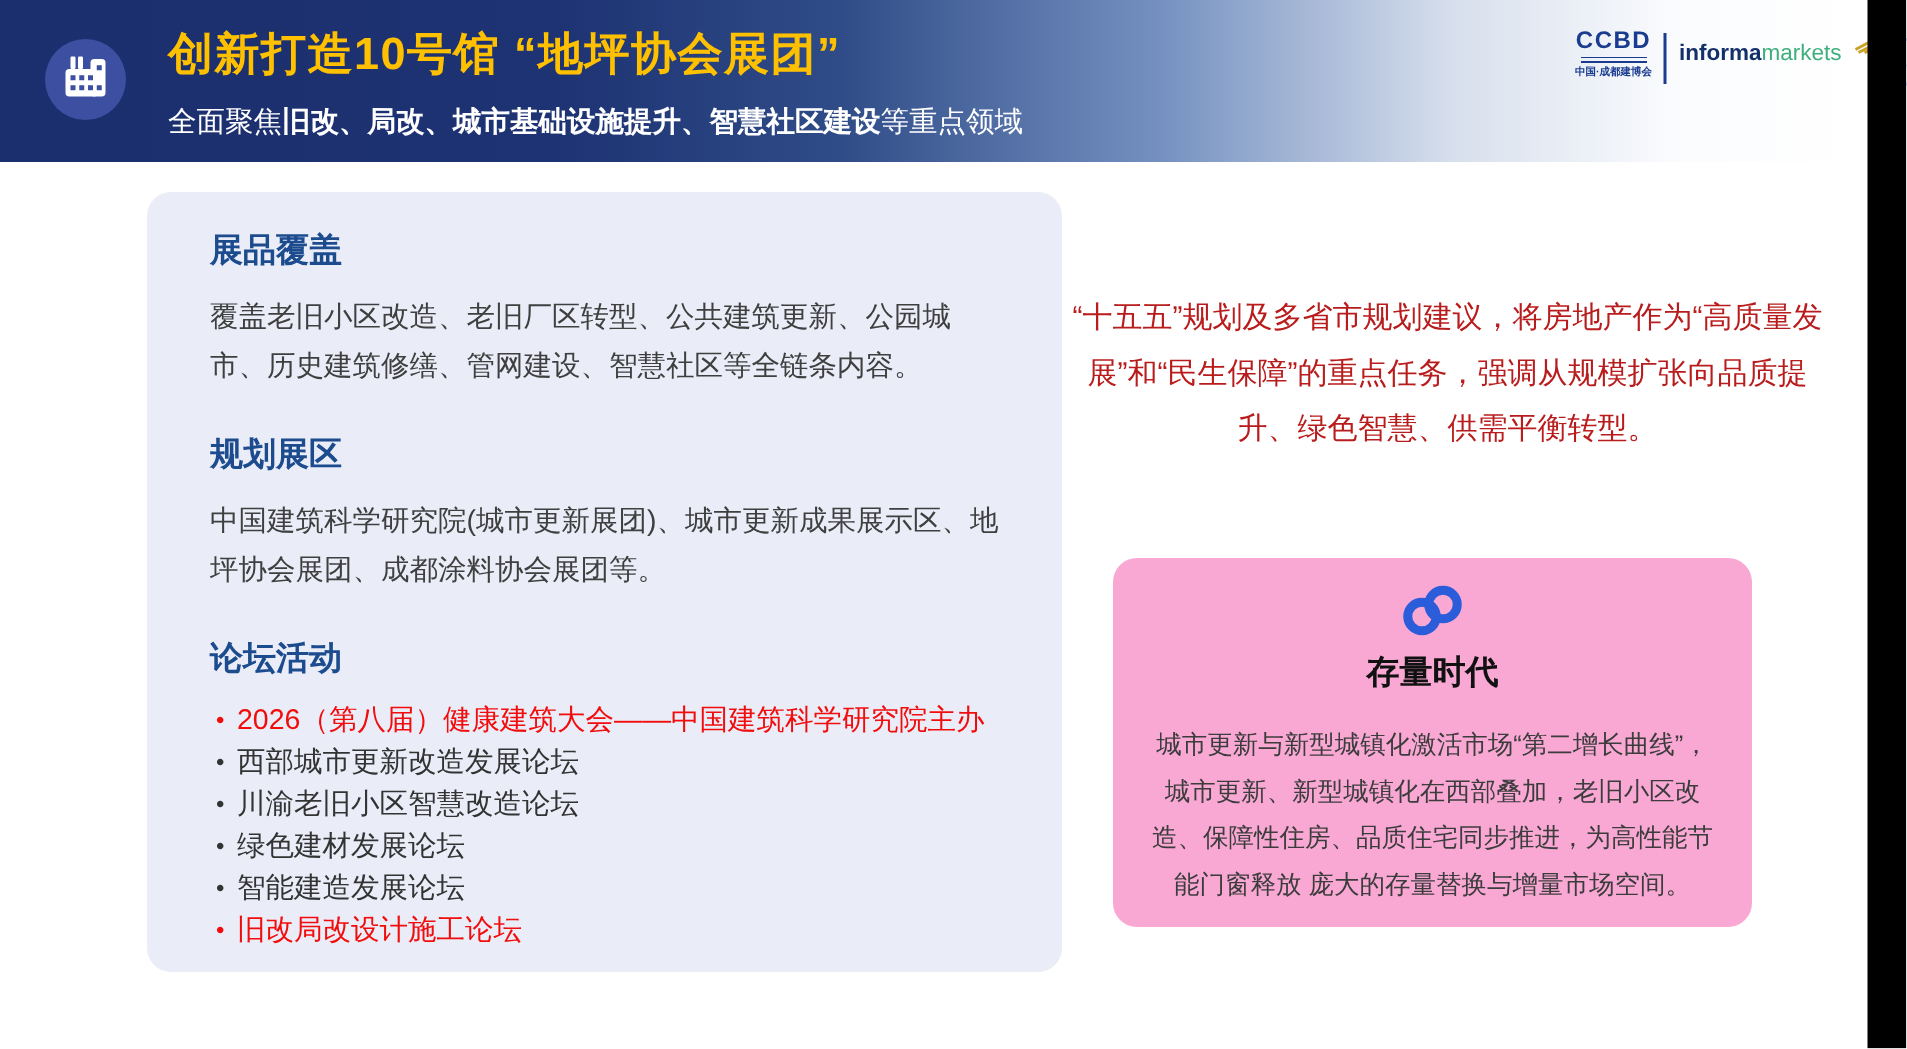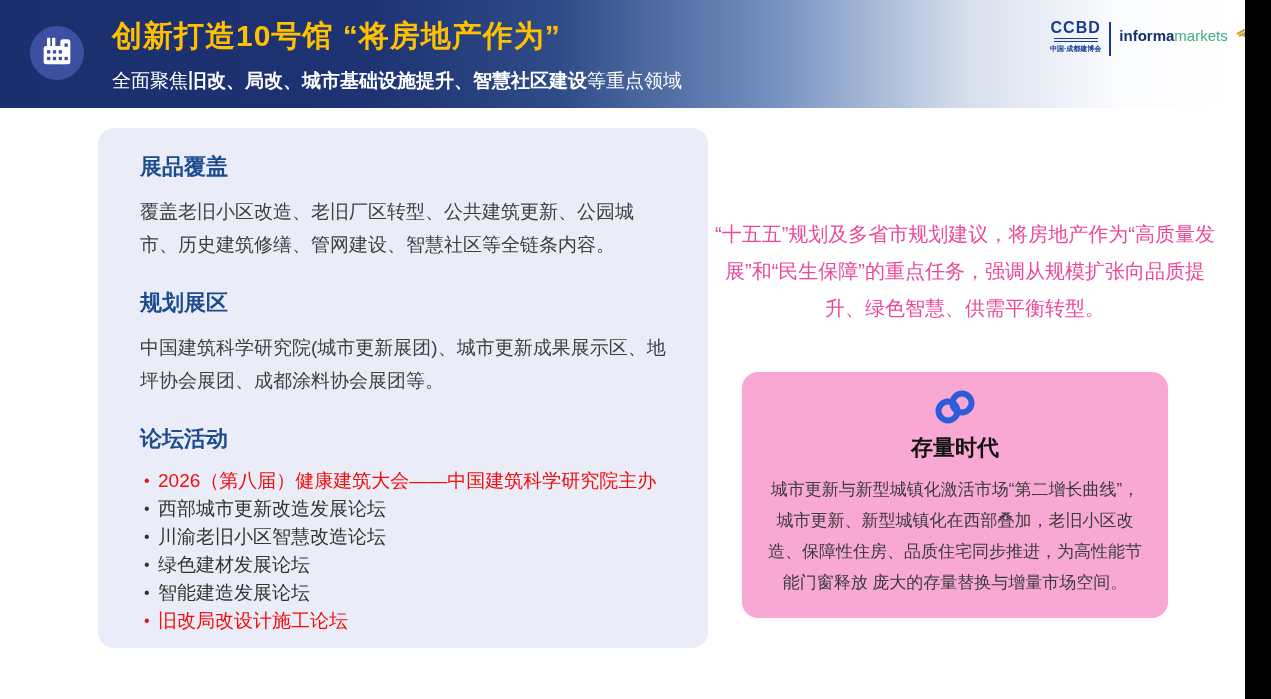--- a/index.html
+++ b/index.html
@@ -37,26 +37,26 @@
   .sec-heading{font-size:22px;font-weight:800;color:#1C4C8E;margin:0 0 13px 0;}
   .sec-body{font-size:19px;color:#3F3F3F;line-height:33px;margin:0 0 27px 0;}
   .forum-list{list-style:none;margin:4px 0 0 0;padding:0;}
   .bullet{display:flex;font-size:19px;color:#333333;line-height:28px;}
   .bullet .dot{width:14px;flex:0 0 14px;margin-left:4px;font-size:16px;}
   .bullet .txt{flex:1;}
   .bullet.red{color:#F20D0D;}
   
   .right-col{position:absolute;left:712px;top:168px;width:506px;text-align:center;}
   .right-title{font-size:33px;font-weight:800;color:#1E56D9;letter-spacing:1px;margin:0;}
-  .right-para{margin:48px auto 0 auto;width:506px;font-size:20px;line-height:37px;color:#ec4899;text-align:center;}
+  .right-para{margin:26px auto 0 auto;width:506px;font-size:20px;line-height:37px;color:#b91c1c;text-align:center;}
   .stock-card{position:absolute;left:742px;top:372px;width:426px;height:246px;border-radius:16px;
           background:#f9a8d4;box-sizing:border-box;padding:17px 24px;text-align:center;}
   .link-icon-wrap{height:36px;display:flex;align-items:center;justify-content:center;}
   .stock-title{font-size:22px;font-weight:800;color:#111111;margin-top:8px;}
-  .stock-body{margin-top:11px;font-size:17px;line-height:31px;color:#3C3C3C;text-align:center;}
+  .stock-body{margin-top:18px;font-size:17px;line-height:31px;color:#3C3C3C;text-align:center;}
 </style>
 </head>
 <body>
 
 <div class="stage">
 
   <div class="header">
     <div class="hdr-icon-circle">
       <span>
         <svg width="34" height="30" viewBox="0 0 40 36">
@@ -72,21 +72,21 @@
             <rect x="22" y="17" width="4" height="4"></rect>
             <rect x="8" y="25" width="4" height="4"></rect>
             <rect x="15" y="25" width="4" height="4"></rect>
             <rect x="22" y="25" width="4" height="4"></rect>
             <rect x="29" y="9" width="4" height="4"></rect>
             <rect x="29" y="25" width="4" height="4"></rect>
           </g>
         </svg>
       </span>
     </div>
-    <div class="hdr-title">创新打造10号馆 “将房地产作为”</div>
+    <div class="hdr-title">创新打造10号馆 “地坪协会展团”</div>
     <div class="hdr-sub"><span>全面聚焦</span><b>旧改、局改、城市基础设施提升、智慧社区建设</b><span>等重点领域</span></div>
 
     <div class="logos">
       <div class="ccbd">
         <span class="ccbd-word">CCBD</span>
 
         <span class="ccbd-lines"></span>
         <span class="ccbd-sub">中国·成都建博会</span>
       </div>
       <div class="logo-divider"></div>

